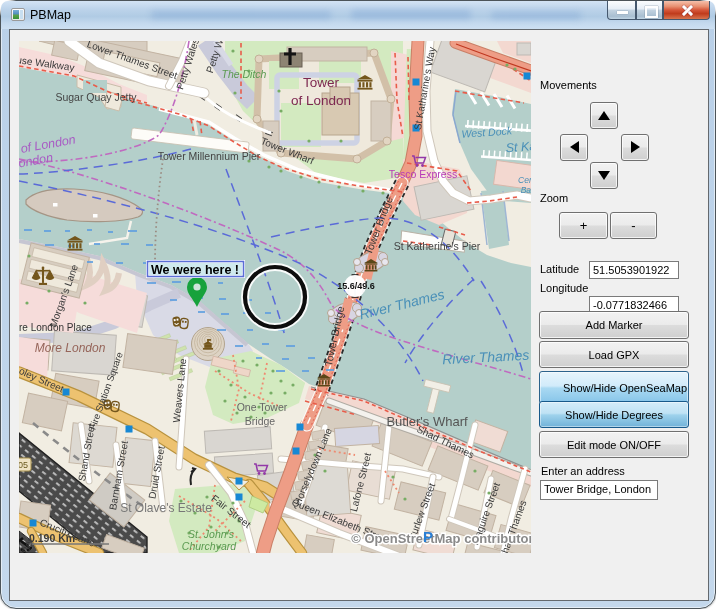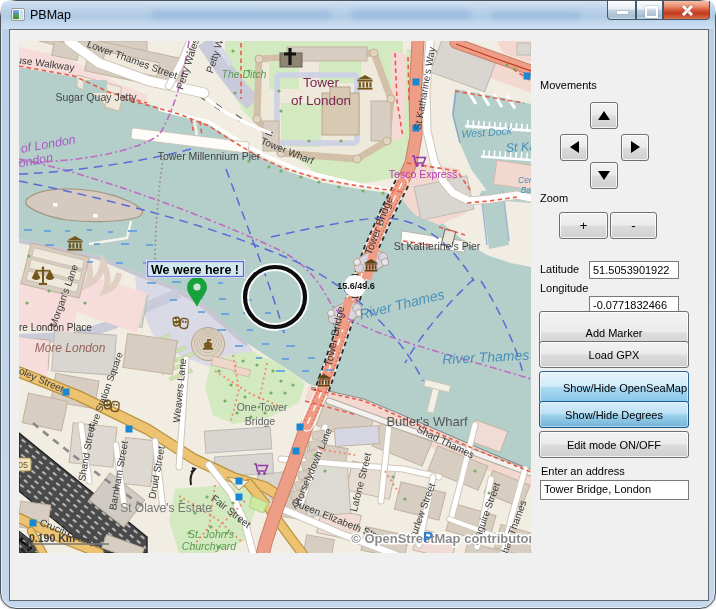--- a/index.html
+++ b/index.html
@@ -633,30 +633,30 @@
       <div class="btn" style="left:549px;top:182px;width:49px;height:27px;">
         <span style="font-size:13px;">+</span>
       </div>
       <div class="btn" style="left:600px;top:182px;width:47px;height:27px;">
         <span style="font-size:13px;">-</span>
       </div>
       <div class="lbl" style="left:530px;top:233px;">Latitude</div>
       <div class="inp" style="left:579px;top:231px;width:90px;height:18px;">51.5053901922</div>
       <div class="lbl" style="left:530px;top:252px;">Longitude</div>
       <div class="inp" style="left:579px;top:250px;width:90px;height:19px;margin-top:16px;">-0.0771832466</div>
-      <div class="btn" style="left:529px;top:281px;width:150px;height:43px;">
+      <div class="btn" style="left:529px;top:281px;width:150px;height:28px;">
         <span style="font-size:11px;">Add Marker</span>
       </div>
       <div class="btn" style="left:529px;top:311px;width:150px;height:27px;justify-content:center;">
         <span style="font-size:11px;">Load GPX</span>
       </div>
       <div class="btn blue1" style="left:529px;top:341px;width:150px;height:33px;padding-left:22px;">
         <span style="font-size:11px;">Show/Hide OpenSeaMap</span>
       </div>
       <div class="btn blue2" style="left:529px;top:371px;width:150px;height:27px;">
         <span style="font-size:11px;">Show/Hide Degrees</span>
       </div>
       <div class="btn" style="left:529px;top:401px;width:150px;height:27px;">
         <span style="font-size:11px;">Edit mode ON/OFF</span>
       </div>
       <div class="lbl" style="left:531px;top:435px;">Enter an address</div>
-      <div class="inp" style="left:530px;top:450px;width:149px;height:20px;">Tower Bridge, London</div>
+      <div class="inp" style="left:530px;top:450px;width:118px;height:20px;">Tower Bridge, London</div>
   </div>
 </div>
 </body></html>

